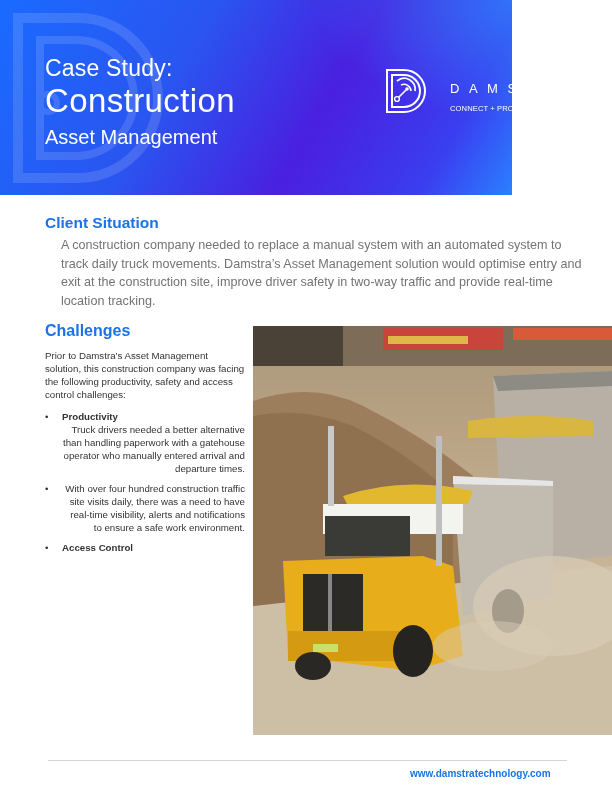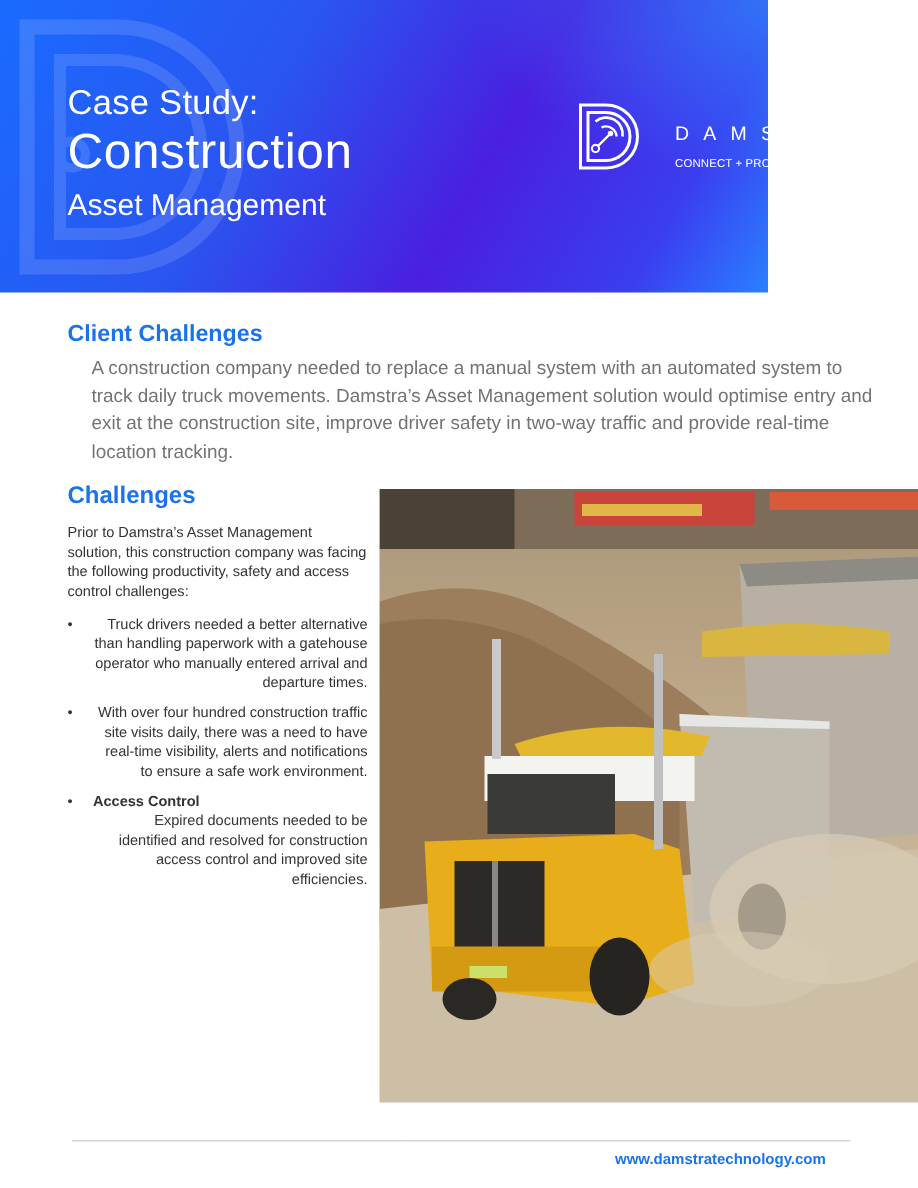--- a/index.html
+++ b/index.html
@@ -93,39 +93,39 @@
       <circle cx="13" cy="31" r="2.4" fill="none" stroke="#fff" stroke-width="1.4"></circle>
       <circle cx="23" cy="21" r="1.8" fill="#fff"></circle>
     </svg>
     <div class="logo-text">
       <div class="logo-name">DAMSTRA</div>
       <div class="logo-tag">CONNECT + PROTECT YOUR WORLD</div>
     </div>
   </div>
 </div>
 
-<div class="section-title client-title">Client Challenges</div>
+<div class="section-title client-title">Client Situation</div>
 <div class="client-body">A construction company needed to replace a manual system with an automated system to track daily truck movements. Damstra’s Asset Management solution would optimise entry and exit at the construction site, improve driver safety in two-way traffic and provide real-time location tracking.</div>
 
 <div class="section-title challenges-title">Challenges</div>
 <div class="challenges-intro">Prior to Damstra’s Asset Management solution, this construction company was facing the following productivity, safety and access control challenges:</div>
 
 <ul class="bullets">
   <li class="bullet">
     <span class="bullet-dot">•</span>
+    <span class="bullet-head">Productivity</span>
     <span class="bullet-body">Truck drivers needed a better alternative than handling paperwork with a gatehouse operator who manually entered arrival and departure times.</span>
   </li>
   <li class="bullet">
     <span class="bullet-dot">•</span>
     <span class="bullet-body">With over four hundred construction traffic site visits daily, there was a need to have real-time visibility, alerts and notifications to ensure a safe work environment.</span>
   </li>
   <li class="bullet">
     <span class="bullet-dot">•</span>
     <span class="bullet-head">Access Control</span>
-    <span class="bullet-body">Expired documents needed to be identified and resolved for construction access control and improved site efficiencies.</span>
   </li>
 </ul>
 
 <div class="photo" aria-label="Yellow dump truck with trailer driving on a dusty construction site">
   <svg width="359" height="409" viewBox="0 0 359 409">
 
     <rect x="0" y="0" width="359" height="40" fill="#7d6d58"></rect>
     <rect x="0" y="0" width="90" height="40" fill="#4a4236"></rect>
     <rect x="130" y="2" width="120" height="22" fill="#c9443a"></rect>
     <rect x="135" y="10" width="80" height="8" fill="#e0b84a"></rect>

